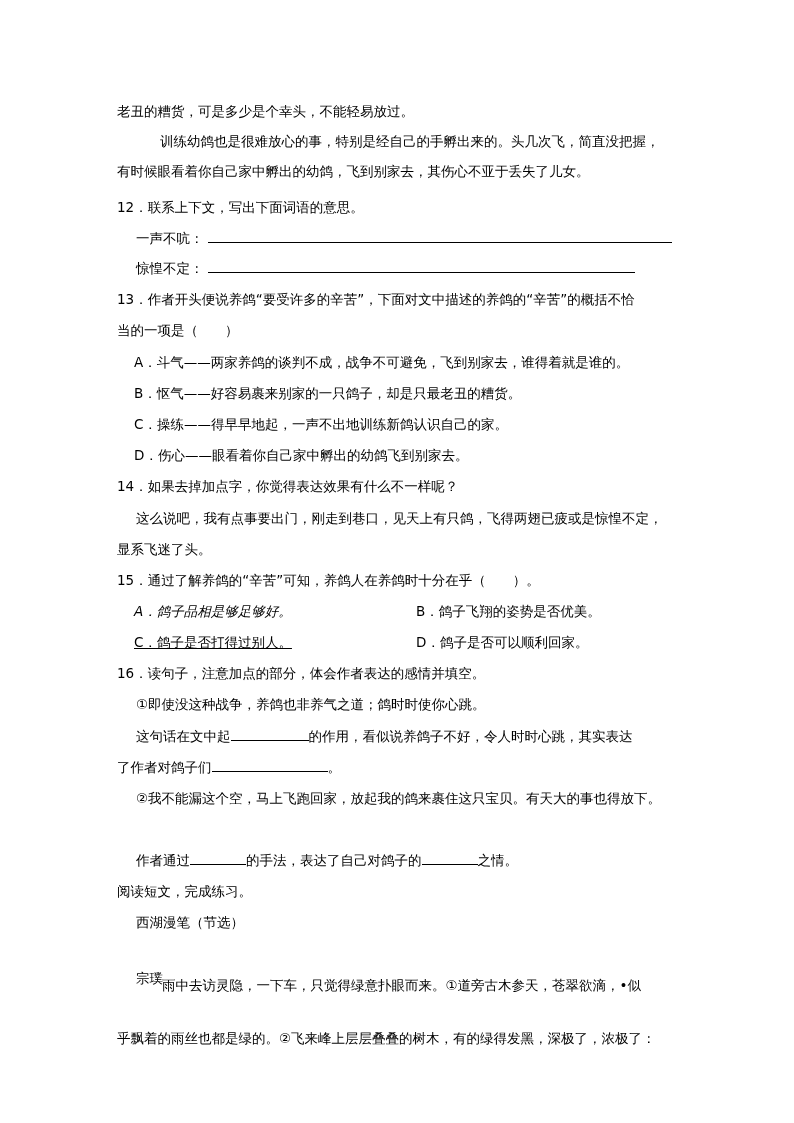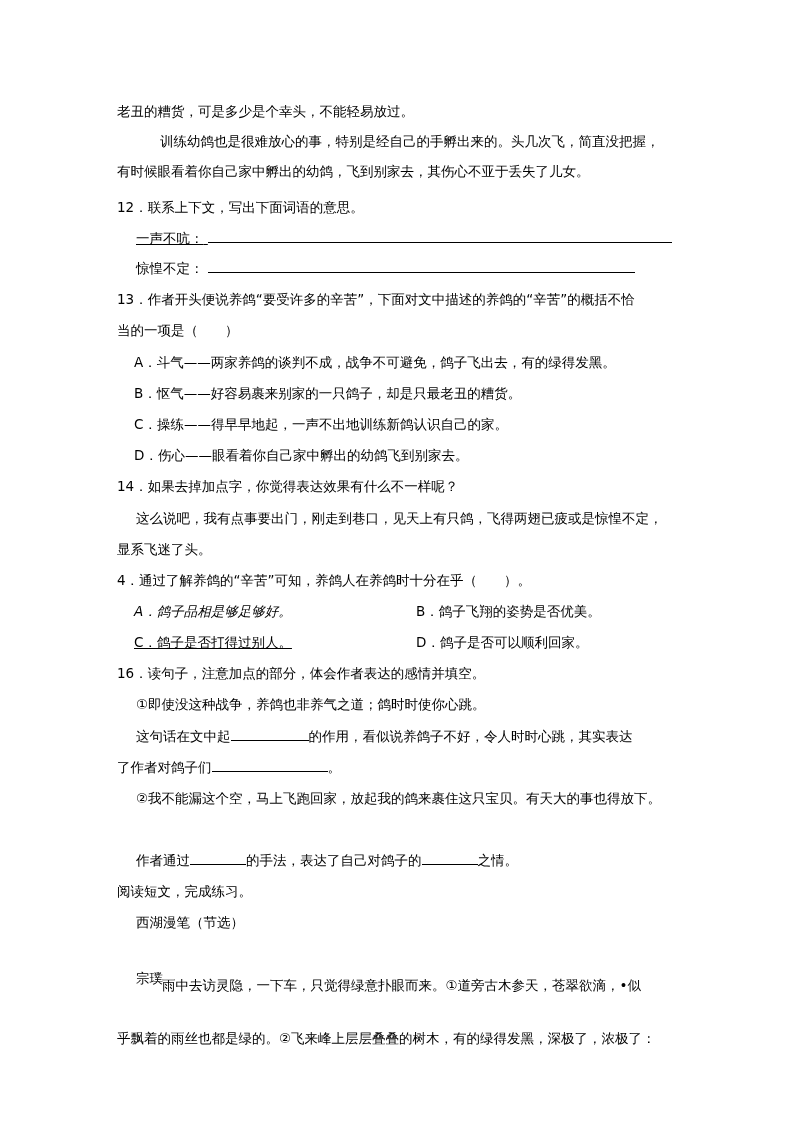--- a/index.html
+++ b/index.html
@@ -26,41 +26,41 @@
 </head>
 <body>
 
 <div>
 
   <div class="line" style="left:117px; top:101px;">老丑的糟货，可是多少是个幸头，不能轻易放过。</div>
   <div class="line" style="left:160px; top:131px;">训练幼鸽也是很难放心的事，特别是经自己的手孵出来的。头几次飞，简直没把握，</div>
   <div class="line" style="left:117px; top:161px;">有时候眼看着你自己家中孵出的幼鸽，飞到别家去，其伤心不亚于丢失了儿女。</div>
 
   <div class="line" style="left:117px; top:197px;">12．联系上下文，写出下面词语的意思。</div>
-  <div class="line" style="left:136px; top:228px;text-decoration:underline;">
+  <div class="line" style="left:136px; top:228px;">
     <span>一声不吭：</span>
     <span class="blank" style="width:464px;"></span>
   </div>
   <div class="line" style="left:136px; top:258px;">
     <span>惊惶不定：</span>
     <span class="blank" style="width:427px;"></span>
   </div>
 
   <div class="line" style="left:117px; top:289px;">13．作者开头便说养鸽“要受许多的辛苦”，下面对文中描述的养鸽的“辛苦”的概括不恰</div>
   <div class="line" style="left:117px; top:320px;">当的一项是（　　）</div>
-  <div class="line" style="left:134px; top:352px;">A．斗气——两家养鸽的谈判不成，战争不可避免，鸽子飞出去，有的绿得发黑。</div>
+  <div class="line" style="left:134px; top:352px;">A．斗气——两家养鸽的谈判不成，战争不可避免，飞到别家去，谁得着就是谁的。</div>
   <div class="line" style="left:134px; top:383px;">B．怄气——好容易裹来别家的一只鸽子，却是只最老丑的糟货。</div>
   <div class="line" style="left:134px; top:414px;">C．操练——得早早地起，一声不出地训练新鸽认识自己的家。</div>
   <div class="line" style="left:134px; top:445px;">D．伤心——眼看着你自己家中孵出的幼鸽飞到别家去。</div>
 
   <div class="line" style="left:117px; top:476px;">14．如果去掉加点字，你觉得表达效果有什么不一样呢？</div>
   <div class="line" style="left:136px; top:508px;">这么说吧，我有点事要出门，刚走到巷口，见天上有只鸽，飞得两翅已疲或是惊惶不定，</div>
   <div class="line" style="left:117px; top:539px;">显系飞迷了头。</div>
 
-  <div class="line" style="left:117px; top:570px;">4．通过了解养鸽的“辛苦”可知，养鸽人在养鸽时十分在乎（　　）。</div>
+  <div class="line" style="left:117px; top:570px;">15．通过了解养鸽的“辛苦”可知，养鸽人在养鸽时十分在乎（　　）。</div>
   <div class="line" style="left:134px; top:601px;font-style:italic;">A．鸽子品相是够足够好。</div>
   <div class="line col-right" style="left:416px; top:601px;">B．鸽子飞翔的姿势是否优美。</div>
   <div class="line" style="left:134px; top:632px;text-decoration:underline;">C．鸽子是否打得过别人。</div>
   <div class="line col-right" style="left:416px; top:632px;">D．鸽子是否可以顺利回家。</div>
 
   <div class="line" style="left:117px; top:663px;">16．读句子，注意加点的部分，体会作者表达的感情并填空。</div>
   <div class="line" style="left:136px; top:694px;">①即使没这种战争，养鸽也非养气之道；鸽时时使你心跳。</div>
   <div class="line" style="left:136px; top:726px;">
     <span>这句话在文中起</span><span class="blank" style="width:78px;"></span><span>的作用，看似说养鸽子不好，令人时时心跳，其实表达</span>
   </div>

